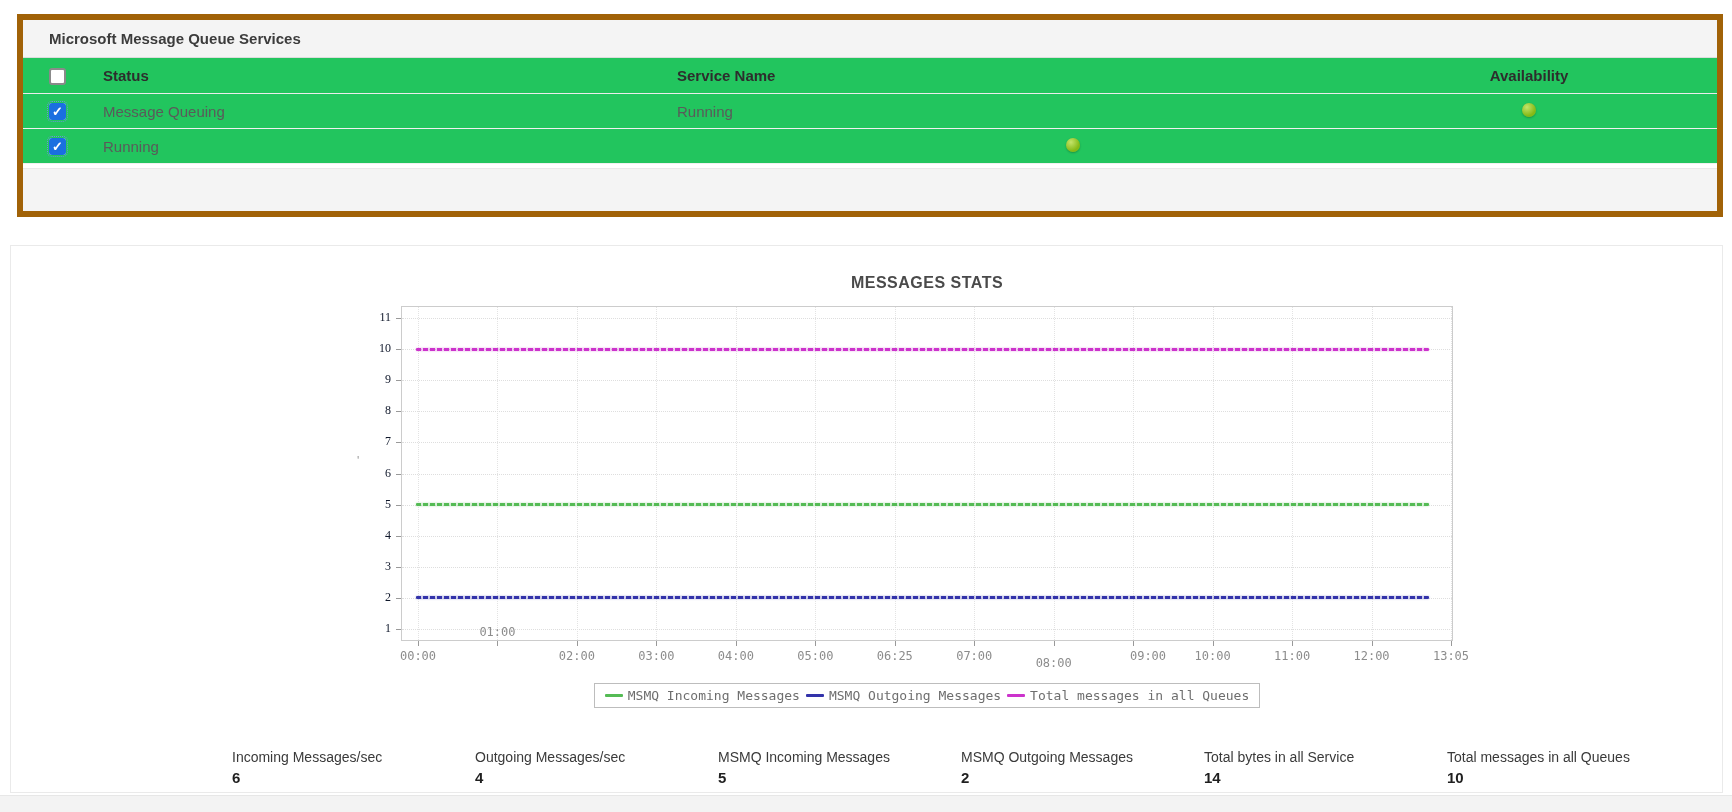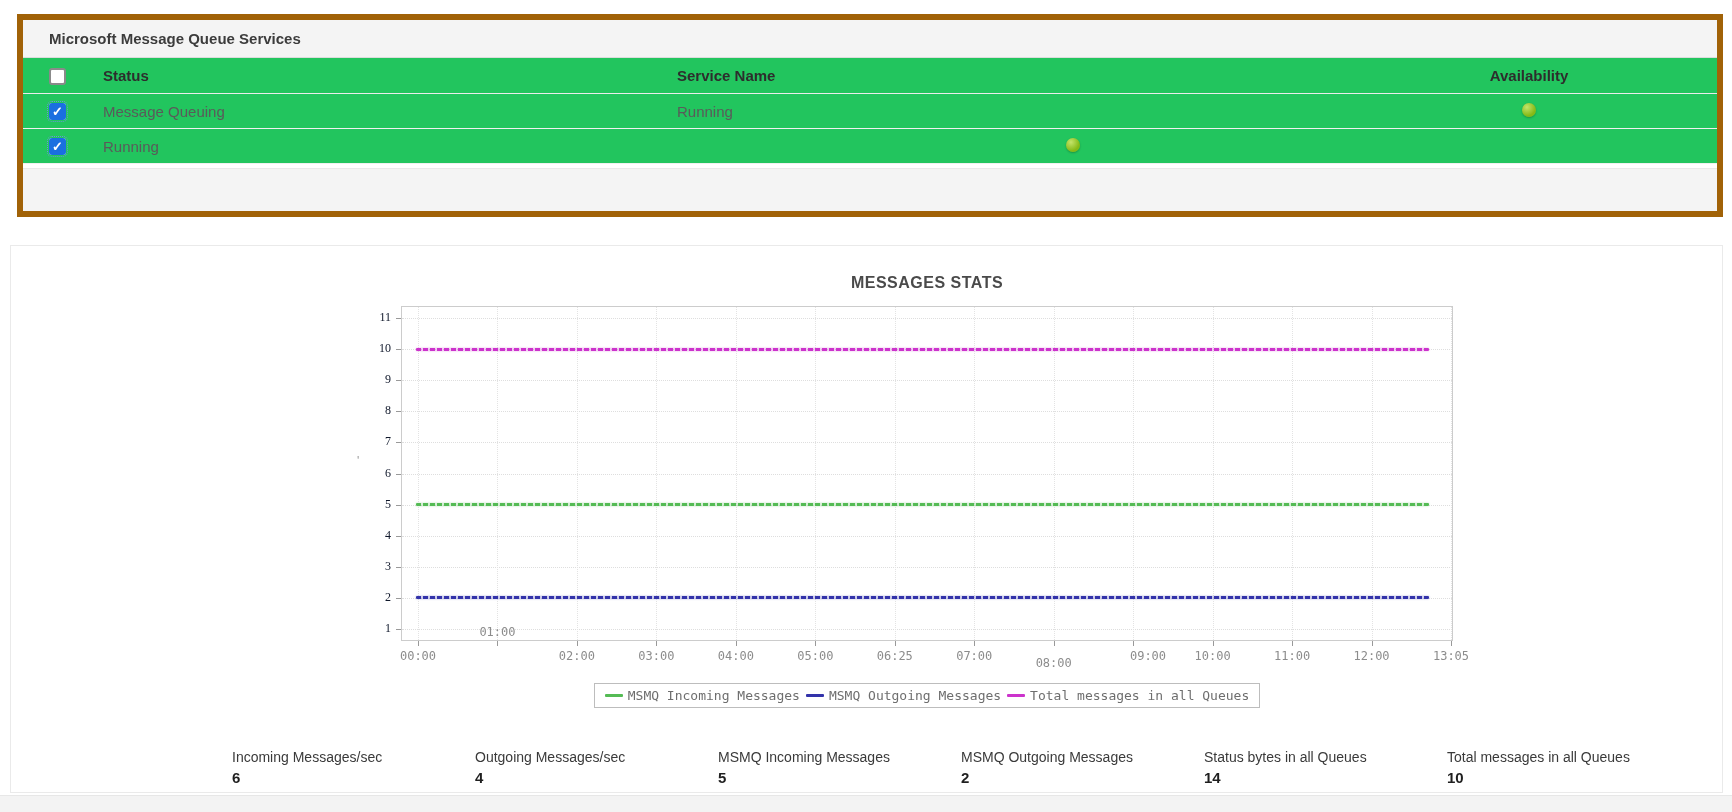--- a/index.html
+++ b/index.html
@@ -136,21 +136,21 @@
       </div>
       <div>
         <div class="stat-label">MSMQ Incoming Messages</div>
         <div class="stat-value">5</div>
       </div>
       <div>
         <div class="stat-label">MSMQ Outgoing Messages</div>
         <div class="stat-value">2</div>
       </div>
       <div>
-        <div class="stat-label">Status bytes in all Queues</div>
+        <div class="stat-label">Total bytes in all Service</div>
         <div class="stat-value">14</div>
       </div>
       <div>
         <div class="stat-label">Total messages in all Queues</div>
         <div class="stat-value">10</div>
       </div>
     </div>
   <div class="plot-border" style="left: 390px; top: 60px; width: 1052px; height: 335px;"></div>
       <div class="gridline-h" style="left: 391px; top: 382.593px; width: 1050px;"></div>
       <div class="tick-y" style="left: 385px; top: 382.593px;"></div>

